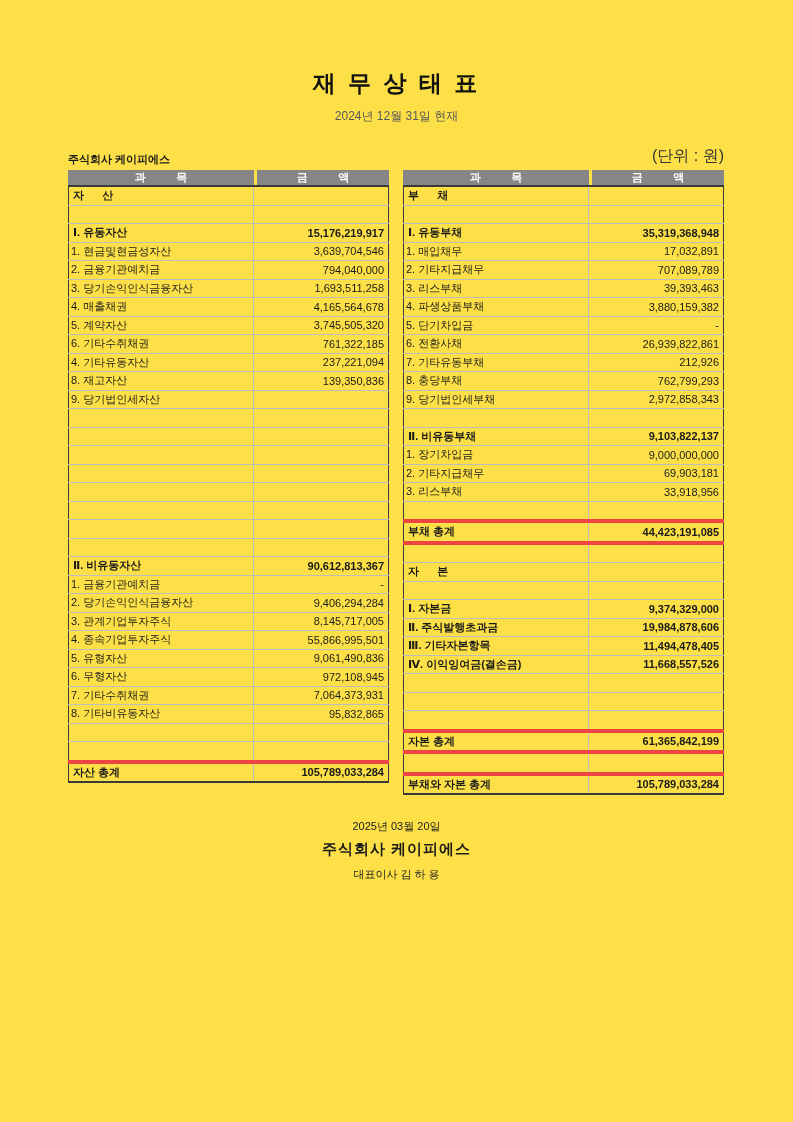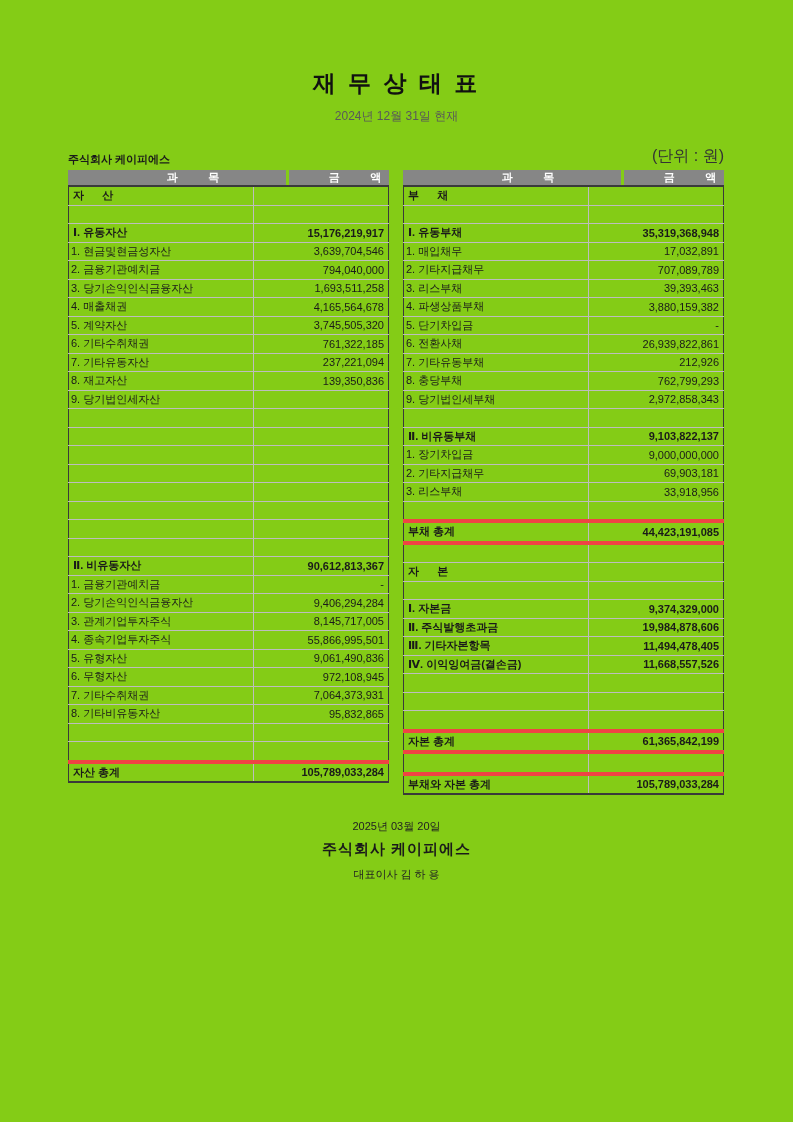--- a/index.html
+++ b/index.html
@@ -1,17 +1,17 @@
 <!DOCTYPE html>
 <html><head>
 <meta charset="utf-8">
 <style>
   html,body { margin:0; padding:0; background:#e8e8e8; }
   .page {
-    width:793px; height:1122px; margin:0 auto; background:#84cc16;
+    width:793px; height:1122px; margin:0 auto; background:#fde047;
     font-family:"Liberation Sans","DejaVu Sans",sans-serif;
     color:#1a1a1a; position:relative; box-sizing:border-box; overflow:hidden;
   }
   .doc-title {
     text-align:center; padding-top:68px; font-size:23px; font-weight:bold;
     letter-spacing:3px; color:#111;
   }
   .doc-subtitle {
     text-align:center; font-size:12px; color:#595959; margin-top:9px;
   }
@@ -21,21 +21,20 @@
   }
   .company-name { font-size:11px; font-weight:bold; }
   .unit-note { font-size:16px; color:#333; }
   .tables { display:flex; gap:14px; margin-left:68px; width:656px; }
   .fin-table { flex:1; min-width:0; }
   .thead { display:flex; gap:3px; border-bottom:2px solid #3a3a3a; }
   .th {
     background:#868686; color:#ffffff; font-weight:bold; font-size:11px;
     height:15px; display:flex; align-items:center; justify-content:center;
     white-space:pre;
-    padding-left:32px;
   }
   .th.label { width:58%; }
   .th.value { flex:1; }
   .tbody { border-bottom:2px solid #3a3a3a; }
   .trow { display:flex; height:17.5px; border-top:1px solid #bdbdbd; font-size:11px; }
   .trow:first-child { border-top:none;border-radius:6px; }
   .trow.total, .trow.after-total { border-top:4px solid #ef4444; }
   .cell { display:flex; align-items:center; box-sizing:border-box; overflow:hidden; }
   .cell.label {
     width:58%; border-left:1px solid #3a3a3a; border-right:1px solid #bdbdbd;
@@ -103,21 +102,21 @@
           </div>
           <div class="trow item">
             <div class="cell label">5. 계약자산</div>
             <div class="cell value">3,745,505,320</div>
           </div>
           <div class="trow item">
             <div class="cell label">6. 기타수취채권</div>
             <div class="cell value">761,322,185</div>
           </div>
           <div class="trow item">
-            <div class="cell label">7. 기타유동자산</div>
+            <div class="cell label">4. 기타유동자산</div>
             <div class="cell value">237,221,094</div>
           </div>
           <div class="trow item">
             <div class="cell label">8. 재고자산</div>
             <div class="cell value">139,350,836</div>
           </div>
           <div class="trow item">
             <div class="cell label">9. 당기법인세자산</div>
             <div class="cell value"></div>
           </div>

